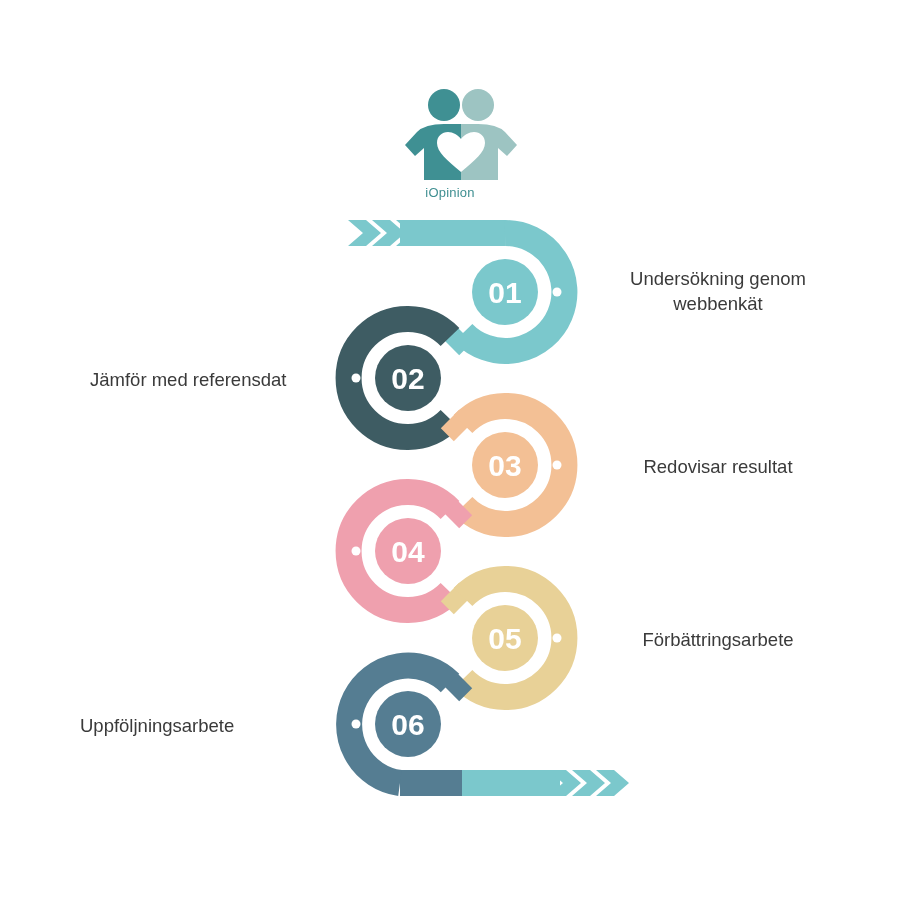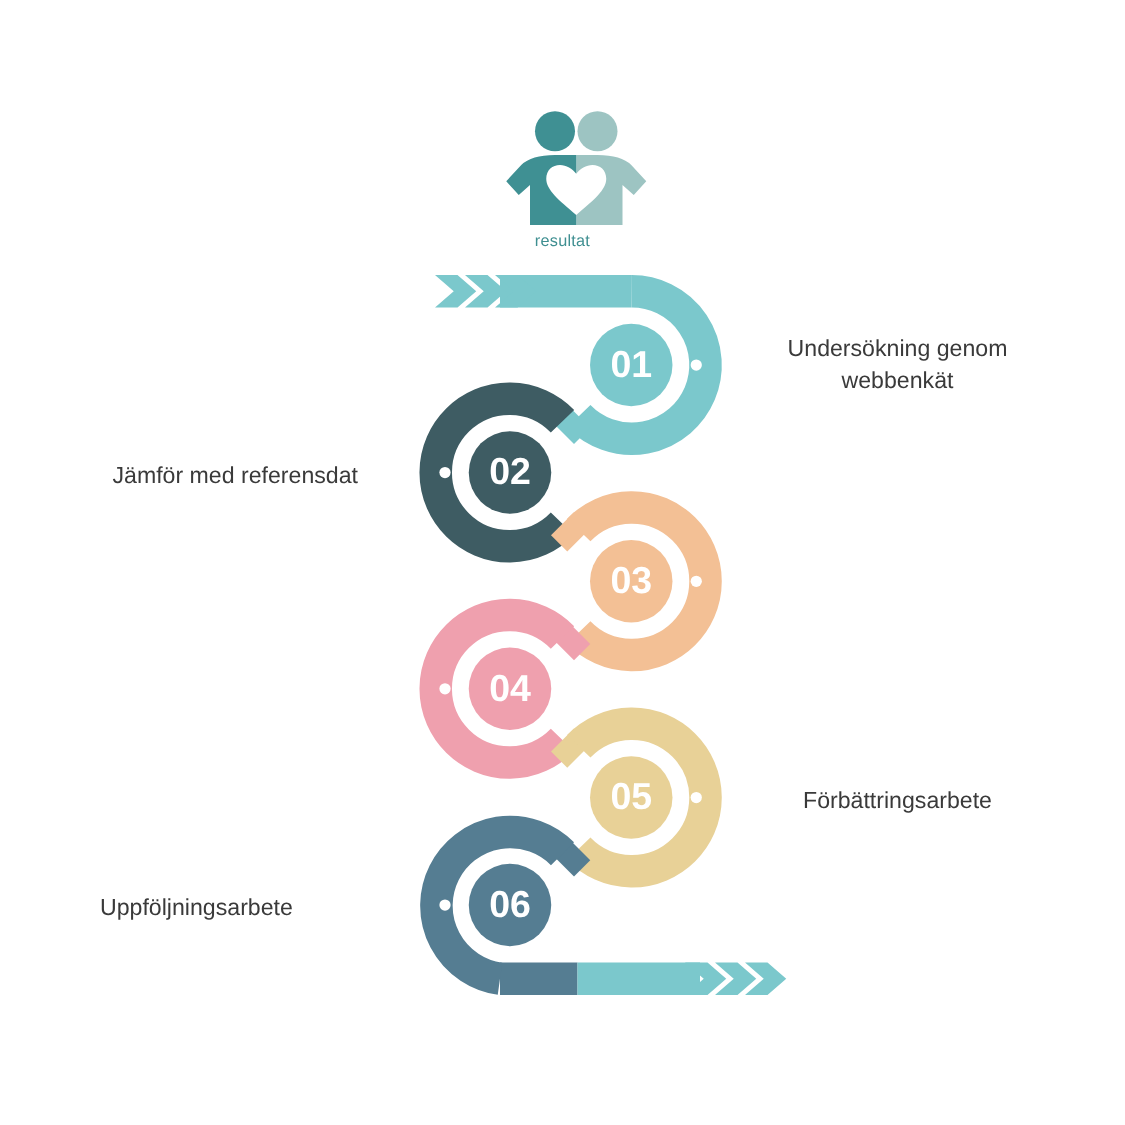--- a/index.html
+++ b/index.html
@@ -163,26 +163,27 @@
     <g>
       <path fill="none" stroke="#557D92" stroke-width="26" stroke-linecap="butt" d="M400 783
                A 59 59 0 1 1 450 683"></path>
       <circle cx="408" cy="724" r="33" fill="#557D92"></circle>
       <circle cx="356" cy="724" r="4.5" fill="#ffffff"></circle>
       <text x="408" y="724" fill="#ffffff" font-size="30" font-family="Liberation Sans, sans-serif" font-weight="bold" text-anchor="middle" dominant-baseline="central">06</text>
     </g>
 
   </svg>
 
-  <div class="logo-caption">resultat</div>
+  <div class="logo-caption">iOpinion</div>
 
   <div class="step-label label-right" style="left:598px; top:266px; width:240px;">Undersökning genom
 webbenkät</div>
 
   <div class="step-label label-left" style="left:90px; top:367px; width:222px;">Jämför med referensdat</div>
 
+  <div class="step-label label-right" style="left:598px; top:454px; width:240px;">Redovisar resultat</div>
 
 
   <div class="step-label label-right" style="left:598px; top:627px; width:240px;">Förbättringsarbete</div>
 
   <div class="step-label label-left" style="left:80px; top:713px; width:232px;">Uppföljningsarbete</div>
 
 </div>
 
 </body></html>

